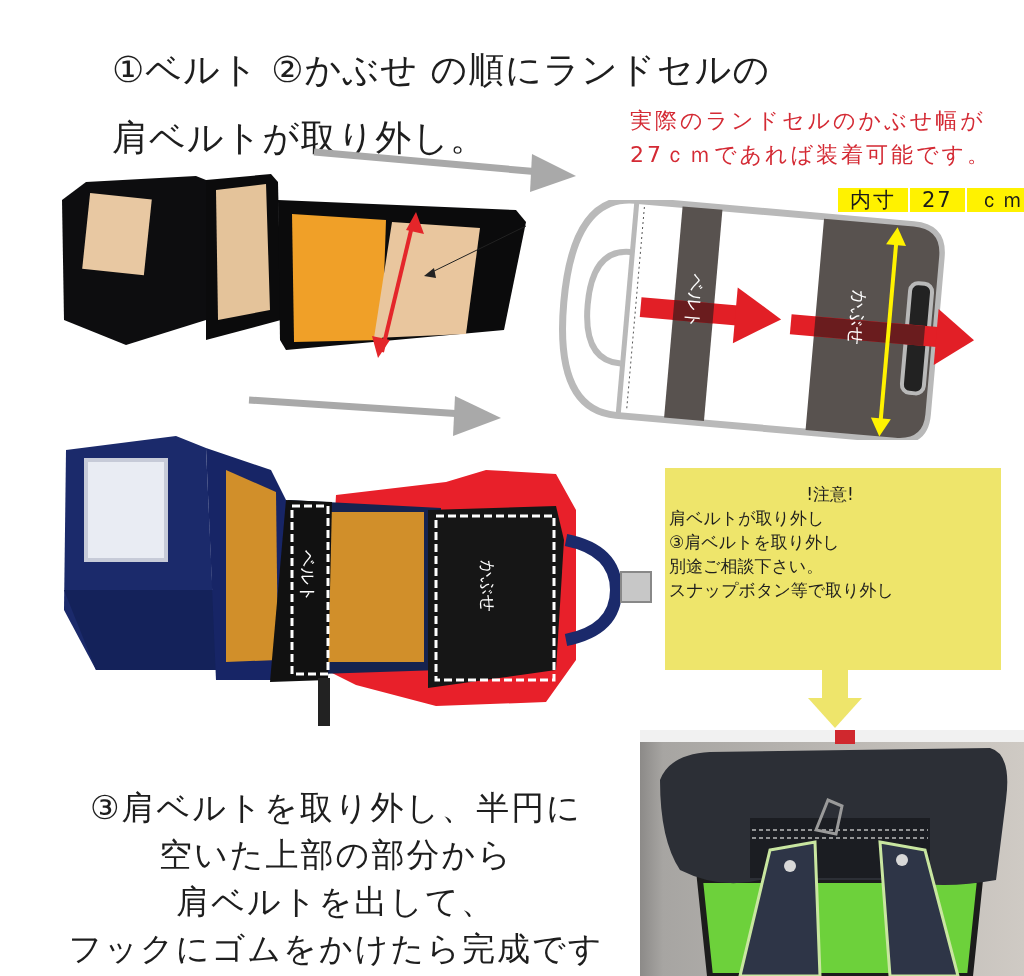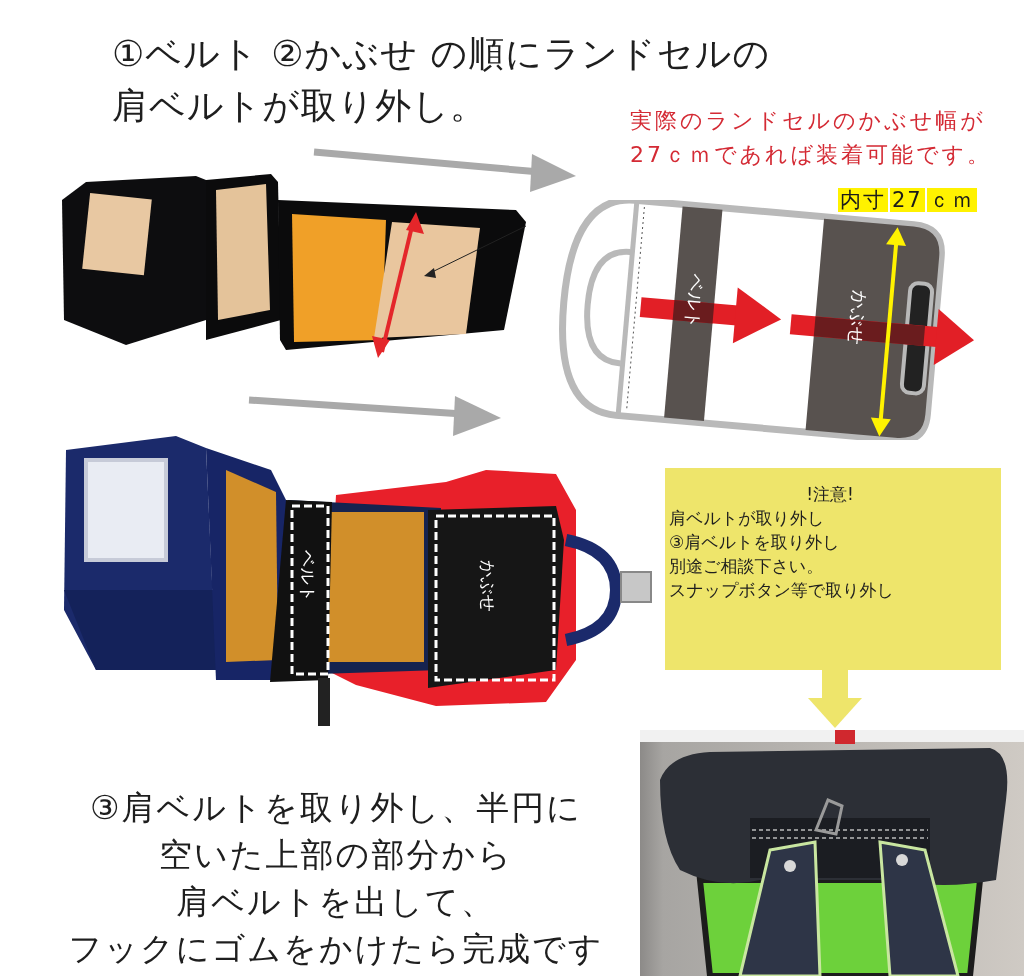--- a/index.html
+++ b/index.html
@@ -8,34 +8,34 @@
       font-family: "DejaVu Sans", sans-serif; color: #1a1a1a;
     }
     .abs { position: absolute; }
 
     
     .title1 {
       left: 112px; top: 28px; width: 760px;
       font-size: 36px; line-height: 52px; letter-spacing: 1px; color: #1e1e1e;
       font-weight: normal;
     }
-    .title1 .line { display: block; white-space: nowrap; }
+    .title1 .line { display: block; white-space: nowrap; margin-top: 16px; }
 
     .red-note {
       left: 582px; top: 104px; width: 440px;
       color: #d42a34; font-size: 22px; line-height: 34px; letter-spacing: 3px;
       white-space: nowrap;
     }
     .red-note .line { display: block; margin-left: 48px; }
 
     .inner-dim {
       left: 838px; top: 186px; font-size: 21px; line-height: 28px; letter-spacing: 2px;
       white-space: nowrap;
     }
-    .inner-dim span { background: #fff200; padding: 0 2px; margin-right: 2px; }
+    .inner-dim span { background: #fff200; padding: 0 12px; margin-right: 2px; }
 
     
     .photo-top {
       left: 56px; top: 170px; width: 470px; height: 190px;
     }
     .photo-bottom {
       left: 56px; top: 430px; width: 610px; height: 300px;
     }
     .photo-hook {
       left: 640px; top: 730px; width: 384px; height: 246px;

